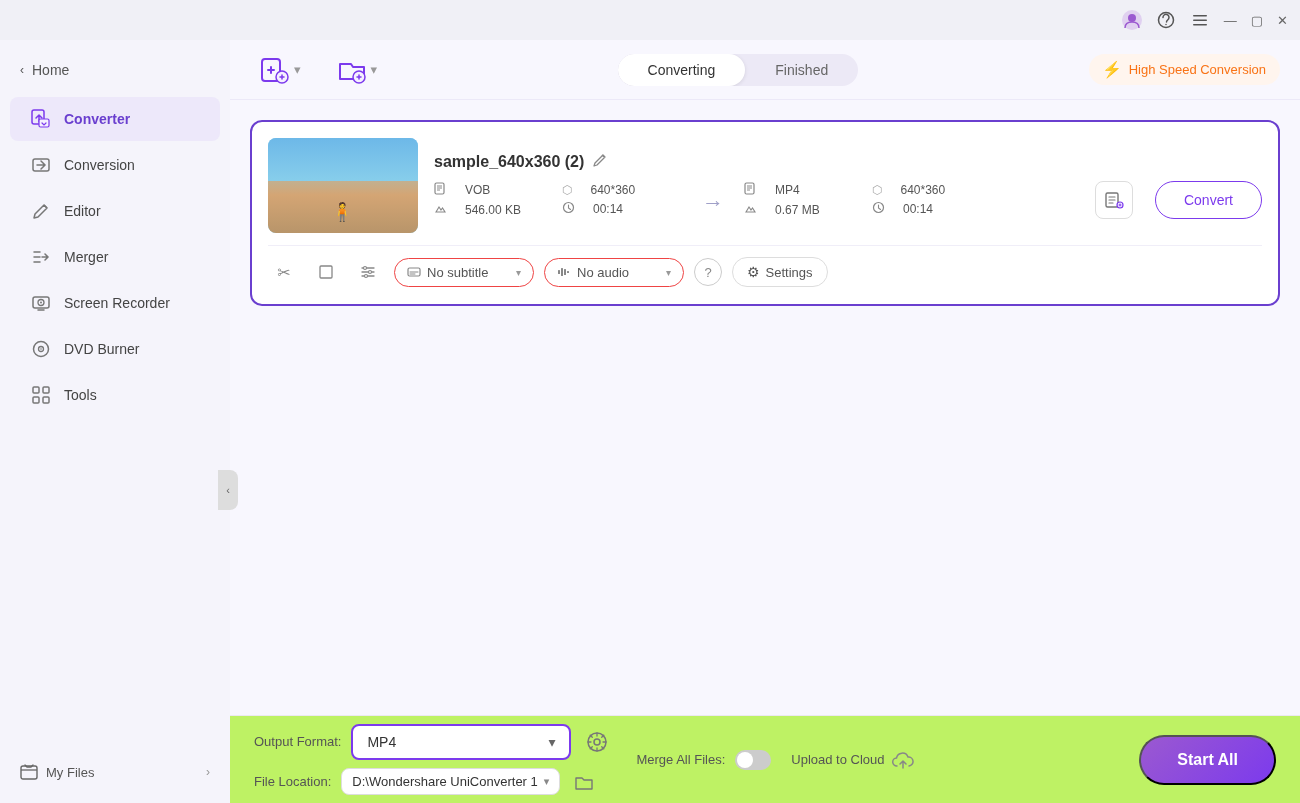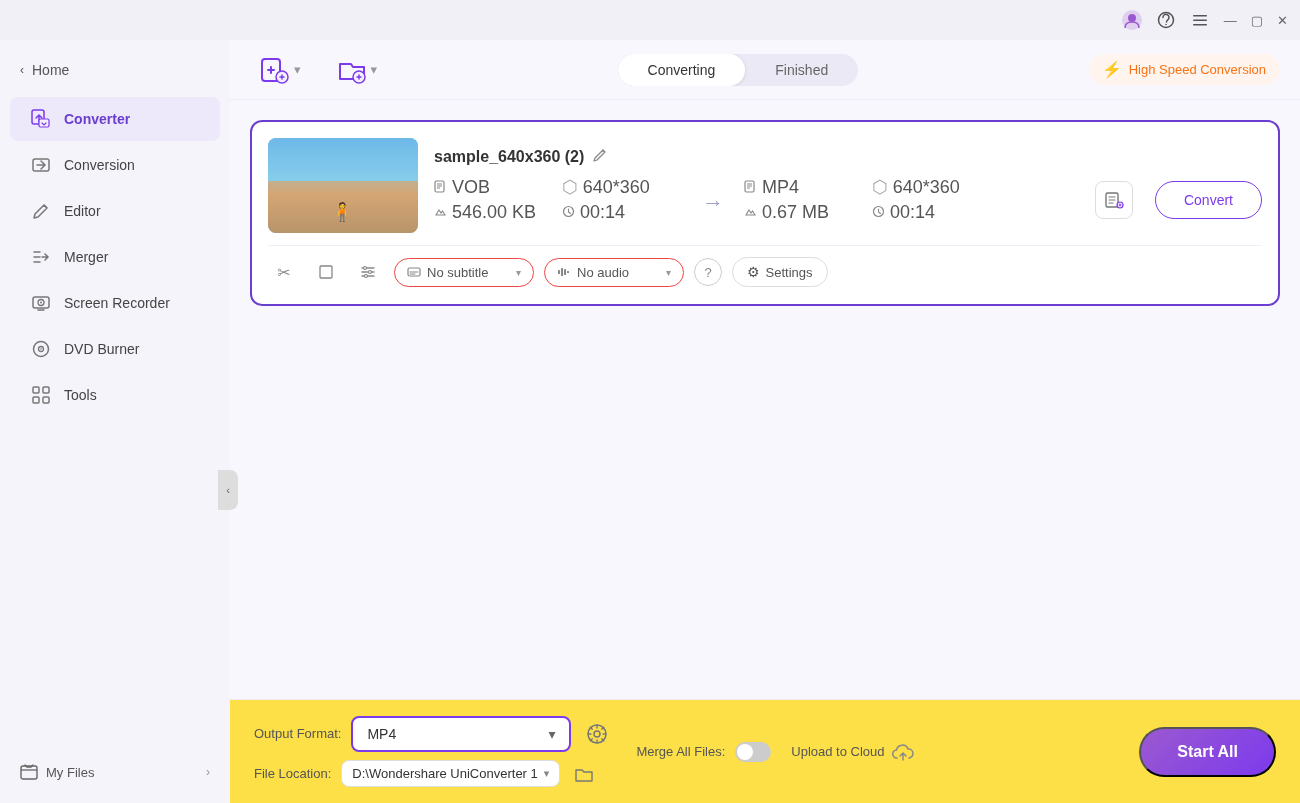--- a/index.html
+++ b/index.html
@@ -41,36 +41,36 @@
 
     
     .file-card { background: white; border: 2.5px solid #6a3fcf; border-radius: 12px; padding: 16px; margin-bottom: 12px; }
     .file-card-top { display: flex; align-items: center; gap: 16px; }
     .thumbnail { width: 150px; height: 95px; border-radius: 8px; overflow: hidden; background: #87CEEB; flex-shrink: 0; position: relative; }
     .file-info { flex: 1; }
     .file-name { font-size: 16px; font-weight: 600; color: #333; display: flex; align-items: center; gap: 8px; margin-bottom: 10px; }
     .edit-icon { color: #888; font-size: 14px; cursor: pointer; }
     .file-meta { display: flex; align-items: center; gap: 0; }
     .meta-group { display: flex; flex-direction: column; gap: 4px; min-width: 120px; }
-    .meta-item { display: flex; align-items: center; gap: 5px; font-size: 18px; color: #555; }
+    .meta-item { display: flex; align-items: center; gap: 18px; font-size: 12px; color: #555; }
     .arrow-icon { font-size: 22px; color: #a0a0c8; margin: 0 20px; }
     .convert-btn { padding: 10px 28px; background: white; border: 1.5px solid #7c3aed; border-radius: 20px; color: #7c3aed; font-size: 14px; font-weight: 500; cursor: pointer; white-space: nowrap; }
     .settings-icon-btn { width: 38px; height: 38px; border-radius: 8px; border: 1px solid #ddd; display: flex; align-items: center; justify-content: center; cursor: pointer; color: #666; margin-right: 12px; }
 
     
     .file-card-bottom { display: flex; align-items: center; gap: 10px; margin-top: 12px; padding-top: 10px; border-top: 1px solid #f0eef8; }
     .action-icon { width: 32px; height: 32px; display: flex; align-items: center; justify-content: center; cursor: pointer; color: #888; font-size: 16px; border-radius: 6px; }
     .dropdown-select { display: flex; align-items: center; gap: 6px; padding: 6px 12px; background: white; border: 1px solid #ef4444; border-radius: 16px; font-size: 13px; color: #555; cursor: pointer; min-width: 140px; }
     .dropdown-arrow { margin-left: auto; color: #999; font-size: 10px; }
     .info-btn { width: 28px; height: 28px; border-radius: 50%; border: 1.5px solid #ccc; display: flex; align-items: center; justify-content: center; color: #888; font-size: 13px; cursor: pointer; }
     .settings-dropdown { display: flex; align-items: center; gap: 6px; padding: 6px 14px; background: white; border: 1px solid #ddd; border-radius: 16px; font-size: 13px; color: #555; cursor: pointer; }
     .gear-icon { font-size: 14px; }
 
     
-    .bottom-bar { height: 104px; background: #fde047; border-top: 1px solid #ece9f0; display: flex; align-items: center; padding: 0 24px; gap: 20px; flex-shrink: 0; }
+    .bottom-bar { height: 88px; background: #bef264; border-top: 1px solid #ece9f0; display: flex; align-items: center; padding: 0 24px; gap: 20px; flex-shrink: 0; }
     .output-format { display: flex; align-items: center; gap: 10px; }
     .output-label { font-size: 13px; color: #555; white-space: nowrap; }
     .format-select { display: flex; align-items: center; padding: 8px 14px; background: white; border: 2px solid #7c3aed; border-radius: 8px; font-size: 14px; color: #333; cursor: pointer; min-width: 220px; gap: 8px; }
     .format-select .sel-arrow { margin-left: auto; color: #666; }
     .format-settings-icon { width: 32px; height: 32px; display: flex; align-items: center; justify-content: center; color: #777; cursor: pointer; }
     .merge-group { display: flex; align-items: center; gap: 10px; font-size: 13px; color: #555; }
     .toggle { width: 36px; height: 20px; background: #ccc; border-radius: 10px; position: relative; cursor: pointer; }
     .toggle-knob { width: 16px; height: 16px; background: white; border-radius: 50%; position: absolute; top: 2px; left: 2px; transition: left 0.2s; }
     .location-select { display: flex; align-items: center; padding: 5px 10px; background: white; border: 1px solid #ddd; border-radius: 8px; font-size: 13px; color: #333; cursor: pointer; gap: 6px; }
     .folder-btn { width: 28px; height: 28px; display: flex; align-items: center; justify-content: center; color: #777; cursor: pointer; }

